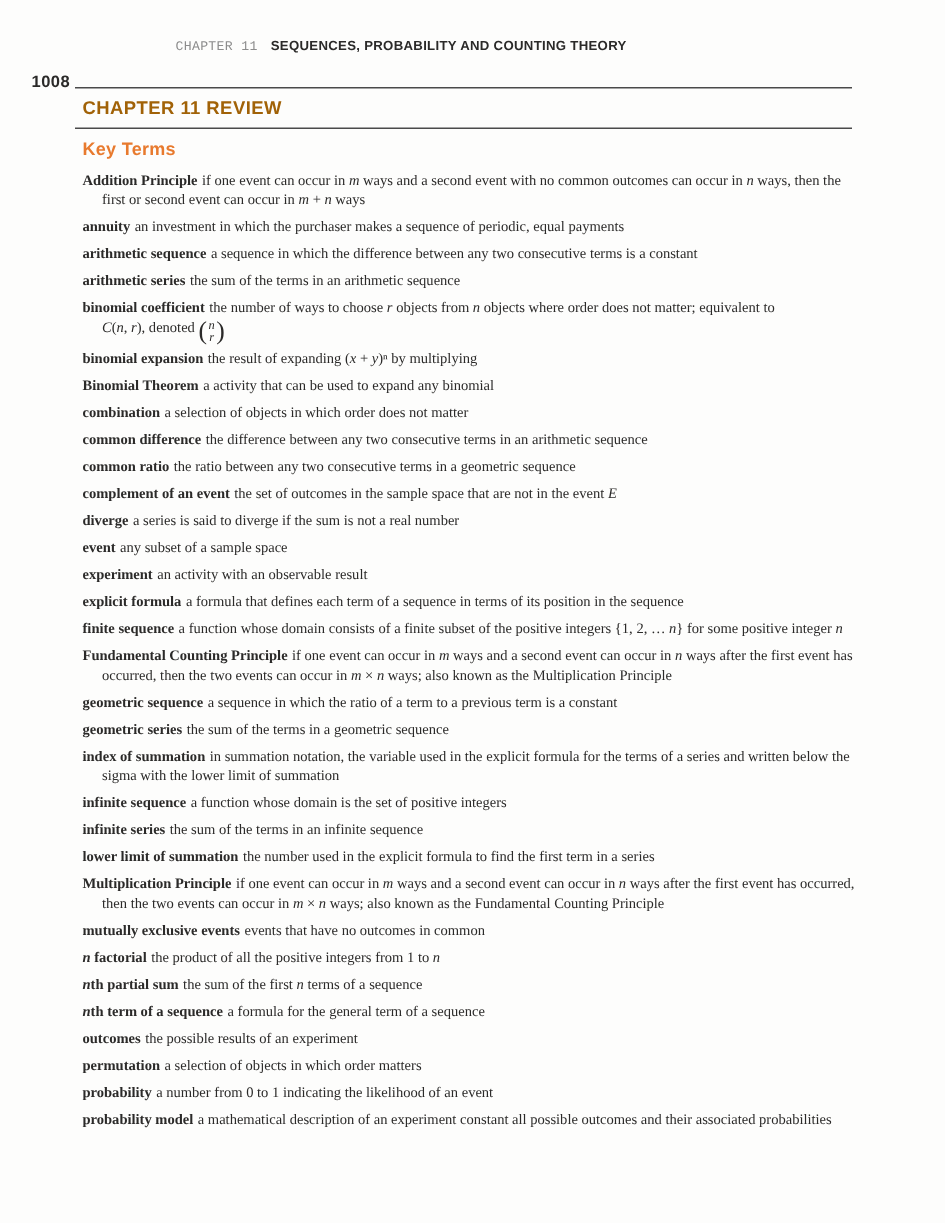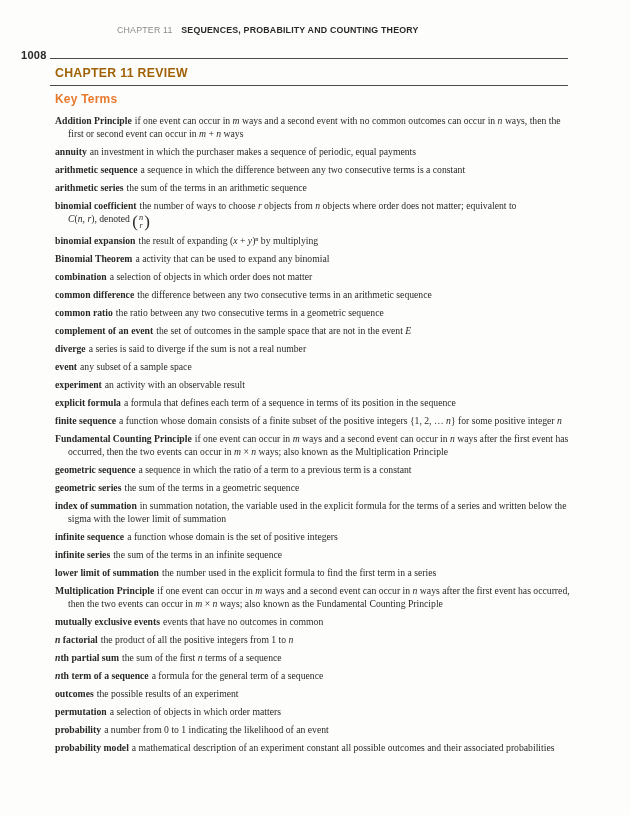--- a/index.html
+++ b/index.html
@@ -15,21 +15,21 @@
   .pagenum{
     position:absolute;left:21px;top:22px;
     font-family:"Liberation Sans", sans-serif;
     font-weight:bold;font-size:11px;letter-spacing:0.3px;color:#2b2a29;margin-top:27px;
   }
   .runhead{
     position:absolute;left:117px;top:25px;
     font-family:"Liberation Sans", sans-serif;
     font-size:8.8px;letter-spacing:0.2px;white-space:nowrap;
   }
-  .runhead .chap-label{color:#8c8c8c;font-weight:normal;margin-right:6px;}
+  .runhead .chap-label{color:#8c8c8c;font-weight:normal;margin-right:6px;font-family:Liberation Mono, monospace;}
   .runhead .chap-title{color:#2b2a29;font-weight:bold;}
   
   .review-bar{
     position:absolute;left:50px;width:518px;top:58px;
     border-top:1.5px solid #4a4a4a;
     border-bottom:1.5px solid #4a4a4a;
     padding:3.5px 0 4.5px 5px;
     box-sizing:border-box;
   }
   .review-bar span{

